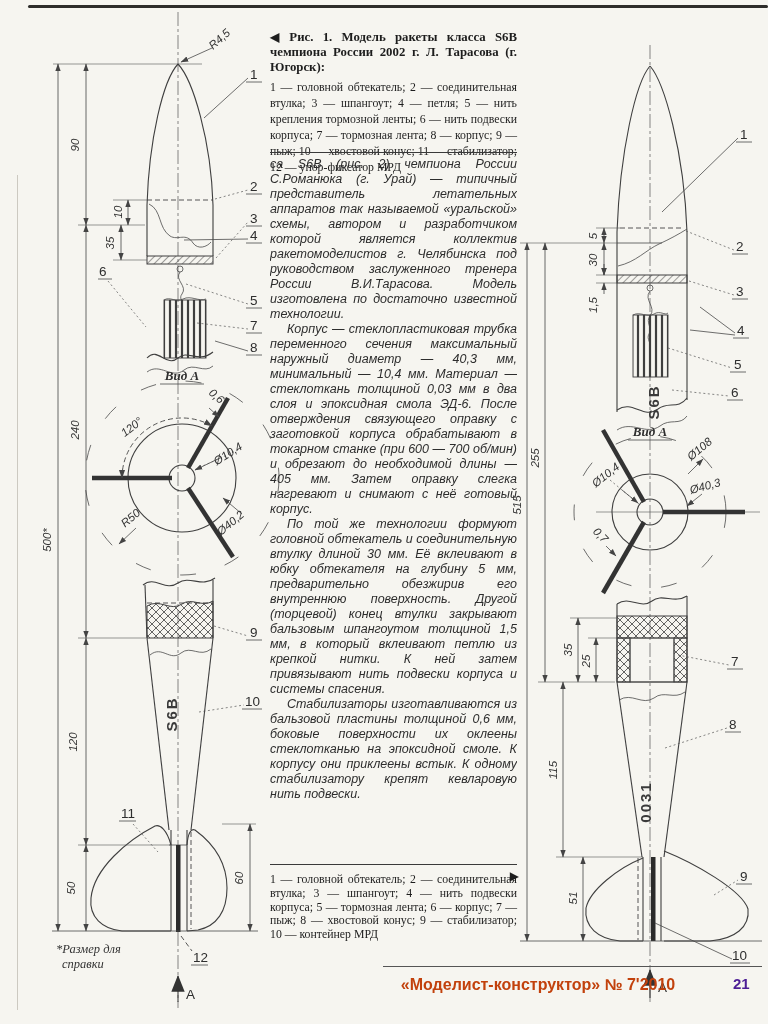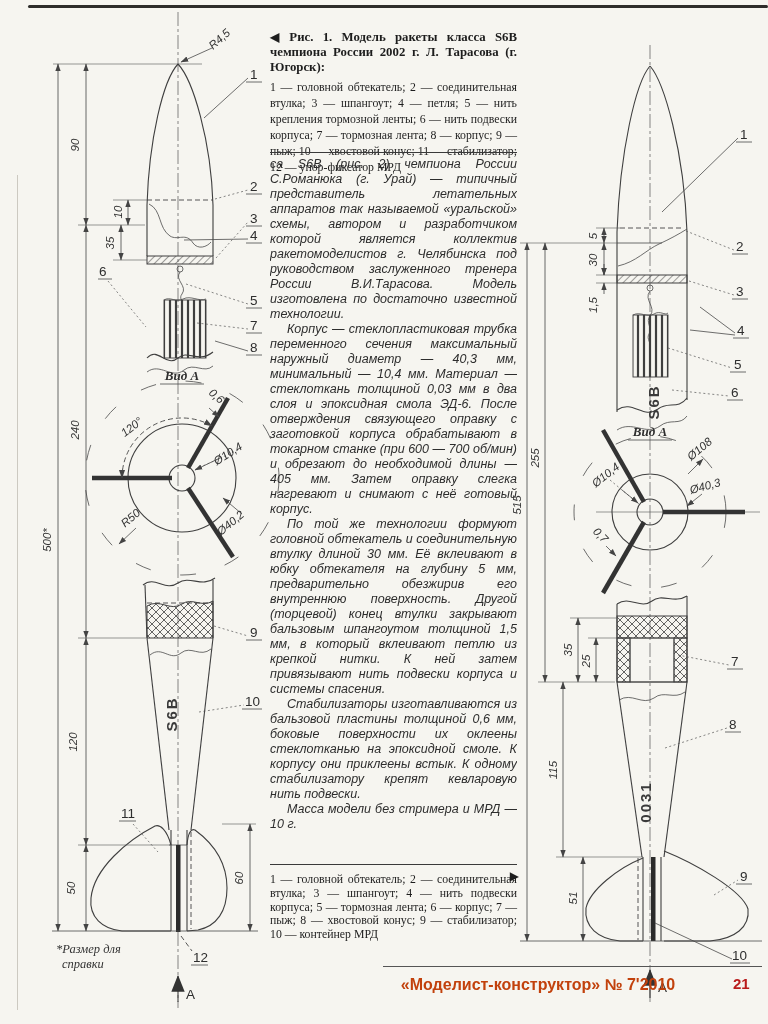--- a/index.html
+++ b/index.html
@@ -15,21 +15,21 @@
   .cap .t{font-weight:bold;font-size:12.8px;line-height:15px;text-align:justify;}
   .cap .l{font-size:11.8px;line-height:16px;text-align:justify;margin-top:4px;}
   .cap2 .l{line-height:13.8px;}
   .cap .mk{font-size:12px;margin-right:4px;}
   .mk2{position:absolute;right:-2px;top:0;font-size:12px;font-family:"Liberation Serif",serif;color:#1d1d1d;}
   .rule{height:1.4px;background:#3a3a3a;}
   .bodytxt{font-size:12.5px;line-height:15px;text-align:justify;color:#2d2d2d;}
   .bodytxt p{margin:0;font-style:italic;}
   .bodytxt p.ind{text-indent:17px;}
   .footer-mag{font-weight:bold;font-size:16px;color:#c2410c;}
-  .footer-pg{font-weight:bold;font-size:15px;color:#b91c1c;}
+  .footer-pg{font-weight:bold;font-size:15px;color:#4c1d95;}
   
   .ln{fill:none;stroke:#3f3f3f;stroke-width:1.1px;}
   .thin{fill:none;stroke:#4a4a4a;stroke-width:0.8px;}
   .thin2{fill:none;stroke:#555;stroke-width:0.6px;}
   .dim{fill:none;stroke:#444;stroke-width:0.8px;}
   .cl{fill:none;stroke:#555;stroke-width:0.7px;stroke-dasharray:14 3 3 3;}
   .dsh{fill:none;stroke:#444;stroke-width:0.9px;stroke-dasharray:5 3;}
   .dot{fill:none;stroke:#555;stroke-width:0.7px;stroke-dasharray:2 2.5;}
   .arc{fill:none;stroke:#4a4a4a;stroke-width:0.8px;stroke-dasharray:16 30;}
   .fin{stroke:#333;stroke-width:4.5px;}
@@ -350,21 +350,20 @@
   <div class="l">1 — головной обтекатель; 2 — соединительная втулка; 3 — шпангоут; 4 — петля; 5 — нить крепления тормозной ленты; 6 — нить подвески корпуса; 7 — тормозная лента; 8 — корпус; 9 — пыж; 10 — хвостовой конус; 11 — стабилизатор; 12 — упор-фиксатор МРД</div>
 </div>
 
 <div class="abs col rule" style="top:152px;"></div>
 
 <div class="abs col bodytxt" style="top:157px;height:704px;overflow:hidden;">
   <p>са S6B (рис. 2) чемпиона России С.Романюка (г. Урай) — типичный представитель летательных аппаратов так называемой «уральской» схемы, автором и разработчиком которой является коллектив ракетомоделистов г. Челябинска под руководством заслуженного тренера России В.И.Тарасова. Модель изготовлена по достаточно известной технологии.</p>
   <p class="ind">Корпус — стеклопластиковая трубка переменного сечения максимальный наружный диаметр — 40,3 мм, минимальный — 10,4 мм. Материал — стеклоткань толщиной 0,03 мм в два слоя и эпоксидная смола ЭД-6. После отверждения связующего оправку с заготовкой корпуса обрабатывают в токарном станке (при 600 — 700 об/мин) и обрезают до необходимой длины — 405 мм. Затем оправку слегка нагревают и снимают с неё готовый корпус.</p>
   <p class="ind">По той же технологии формуют головной обтекатель и соединительную втулку длиной 30 мм. Её вклеивают в юбку обтекателя на глубину 5 мм, предварительно обезжирив его внутреннюю поверхность. Другой (торцевой) конец втулки закрывают бальзовым шпангоутом толщиной 1,5 мм, в который вклеивают петлю из крепкой нитки. К ней затем привязывают нить подвески корпуса и системы спасения.</p>
   <p class="ind">Стабилизаторы изготавливаются из бальзовой пластины толщиной 0,6 мм, боковые поверхности их оклеены стеклотканью на эпоксидной смоле. К корпусу они приклеены встык. К одному стабилизатору крепят кевларовую нить подвески.</p>
-  <p class="ind">Масса модели без стримера и МРД — 10 г.</p>
 </div>
 
 <div class="abs col rule" style="top:864px;"></div>
 
 <div class="abs col cap cap2" style="top:869px;">
   <span class="mk2">▶</span>
   <div class="l">1 — головной обтекатель; 2 — соединительная втулка; 3 — шпангоут; 4 — нить подвески корпуса; 5 — тормозная лента; 6 — корпус; 7 — пыж; 8 — хвостовой конус; 9 — стабилизатор; 10 — контейнер МРД</div>
 </div>
 
 <div class="abs" style="left:383px;top:966px;width:379px;height:1px;background:#555;"></div>

